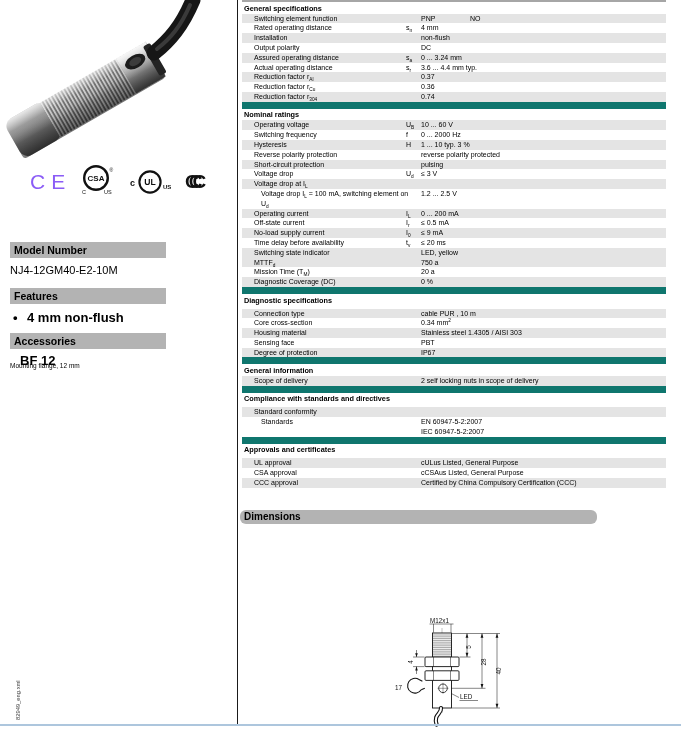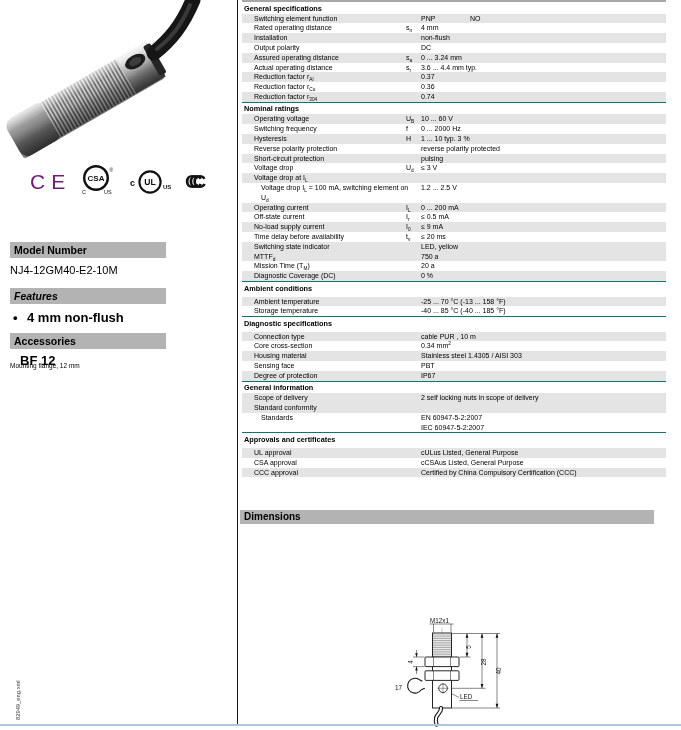--- a/index.html
+++ b/index.html
@@ -2,51 +2,51 @@
 <html><head>
 <meta charset="utf-8">
 <style>
   html,body{margin:0;padding:0;background:#fff;}
   #page{position:relative;width:681px;height:730px;background:#fff;overflow:hidden;
         font-family:"Liberation Sans",sans-serif;color:#000;
         --bar:#b3b3b3;--stripe:#e4e4e4;--blue:#adc6dd;}
   
   .photo-svg{position:absolute;left:4px;top:0;}
   .cert{position:absolute;}
-  .ce-text{font-size:21px;letter-spacing:6px;color:#701a75;font-weight:400;}
+  .ce-text{font-size:21px;letter-spacing:6px;color:#8b5cf6;font-weight:400;}
   .gray-bar{position:absolute;left:10px;width:156px;height:16px;background:var(--bar);
             font-weight:bold;font-size:10.5px;line-height:16px;padding-left:4px;box-sizing:border-box;}
   .model-value{position:absolute;left:10px;top:264px;font-weight:normal;font-size:11px;}
   .feature-row{position:absolute;left:13px;top:310px;font-weight:bold;font-size:13px;}
   .feature-row .blt{display:inline-block;width:14px;}
   .acc-name{position:absolute;left:20px;top:353px;font-weight:bold;font-size:13px;}
   .acc-desc{position:absolute;left:10px;top:362px;font-size:6.5px;}
   .doc-code{position:absolute;left:15px;top:668px;height:52px;font-size:5.8px;color:#333;
             writing-mode:vertical-rl;transform:rotate(180deg);}
   .divider{position:absolute;left:237px;top:0;width:1px;height:725px;background:#1a1a1a;}
   .blue-rule{position:absolute;left:0;top:724px;width:681px;height:2.4px;background:var(--blue);}
   
   .spec-table{position:absolute;left:242px;top:0;width:424px;border-top:2.5px solid #a6a6a6;
               font-size:7px;line-height:9.8px;}
-  .sec-h{font-weight:bold;font-size:7.3px;line-height:9px;border-top:1px solid #0f766e;
+  .sec-h{font-weight:bold;font-size:7.3px;line-height:9px;border-top:7px solid #0f766e;
          padding:1.6px 0 1px 2px;}
   .spec-section:first-child .sec-h{border-top:none;}
   .spec-section.gap .sec-h{margin-bottom:3px;}
   .rows .row:nth-child(odd){background:var(--stripe);}
   .row{position:relative;padding-left:12px;min-height:9.8px;}
   .row.ind2{padding-left:19px;}
   .row.tall{min-height:19.6px;}
   .lab{display:inline-block;max-width:152px;vertical-align:top;}
   .sym{position:absolute;left:164px;top:0;}
   .val{position:absolute;left:179px;top:0;white-space:pre-line;max-width:242px;}
   .val2{position:absolute;left:228px;top:0;}
   sub,sup{font-size:.68em;line-height:0;}
   
-  .dim-bar{position:absolute;left:240px;top:510px;width:414px;height:13.5px;background:var(--bar);
-           font-weight:bold;font-size:10px;line-height:13.5px;padding-left:4px;box-sizing:border-box;}
+  .dim-bar{position:absolute;left:240px;top:510px;width:357px;height:13.5px;background:var(--bar);
+           font-weight:bold;font-size:10px;line-height:13.5px;padding-left:4px;box-sizing:border-box;border-radius:6px;}
   .dim-svg{position:absolute;left:386px;top:606px;}
   .dim-svg text{font-family:"Liberation Sans",sans-serif;font-size:6.3px;fill:#111;}
 </style>
 </head>
 <body>
 
 <div id="page" style="--bar: #b3b3b3; --stripe: #e4e4e4; --blue: #adc6dd;">
 
   <svg class="photo-svg" width="208" height="164" viewBox="0 0 208 164">
     <defs>
@@ -100,21 +100,21 @@
     <text x="36" y="19.5" font-size="6" font-weight="bold" fill="#111">US</text>
   </svg>
 
   <svg class="cert" style="left:184px;top:169px;" width="34" height="24" viewBox="0 0 34 24">
     <text x="1" y="18.5" font-size="19" font-weight="bold" fill="#111" letter-spacing="-10">CCC</text>
   </svg>
 
   <div class="gray-bar" style="top:242px;">Model Number</div>
   <div class="model-value">NJ4-12GM40-E2-10M</div>
 
-  <div class="gray-bar" style="top:288px;font-style:italic;">Features</div>
+  <div class="gray-bar" style="top:288px;">Features</div>
   <div class="feature-row">
     <span class="blt">•</span><span>4 mm non-flush</span>
   </div>
 
   <div class="gray-bar" style="top:333px;">Accessories</div>
   <div class="acc-name">BF 12</div>
   <div class="acc-desc">Mounting flange, 12 mm</div>
 
   <div class="doc-code">82949_eng.xml</div>
 
@@ -154,43 +154,37 @@
         </div>
       </div>
       <div class="spec-section">
         <div class="rows">
           <div class="row"><span class="lab">MTTF<sub>d</sub></span><span class="val">750 a</span></div>
           <div class="row"><span class="lab">Mission Time (T<sub>M</sub>)</span><span class="val">20 a</span></div>
           <div class="row"><span class="lab">Diagnostic Coverage (DC)</span><span class="val">0 %</span></div>
         </div>
       </div>
       <div class="spec-section gap">
-        <div class="sec-h">Ambient conditions</div>
-        <div class="rows">
-          <div class="row"><span class="lab">Ambient temperature</span><span class="val">-25 ... 70 °C (-13 ... 158 °F)</span></div>
-          <div class="row"><span class="lab">Storage temperature</span><span class="val">-40 ... 85 °C (-40 ... 185 °F)</span></div>
-        </div>
-      </div>
-      <div class="spec-section gap">
         <div class="sec-h">Diagnostic specifications</div>
         <div class="rows">
           <div class="row"><span class="lab">Connection type</span><span class="val">cable PUR , 10 m</span></div>
           <div class="row"><span class="lab">Core cross-section</span><span class="val">0.34 mm<sup>2</sup></span></div>
           <div class="row"><span class="lab">Housing material</span><span class="val">Stainless steel 1.4305 / AISI 303</span></div>
           <div class="row"><span class="lab">Sensing face</span><span class="val">PBT</span></div>
           <div class="row"><span class="lab">Degree of protection</span><span class="val">IP67</span></div>
         </div>
       </div>
       <div class="spec-section">
         <div class="sec-h">General information</div>
         <div class="rows">
           <div class="row"><span class="lab">Scope of delivery</span><span class="val">2 self locking nuts in scope of delivery</span></div>
         </div>
       </div>
       <div class="spec-section gap">
+        <div class="sec-h">Compliance with standards and directives</div>
         <div class="rows">
           <div class="row"><span class="lab">Standard conformity</span></div>
           <div class="row ind2 tall"><span class="lab">Standards</span><span class="val">EN 60947-5-2:2007
 IEC 60947-5-2:2007</span></div>
         </div>
       </div>
       <div class="spec-section gap">
         <div class="sec-h">Approvals and certificates</div>
         <div class="rows">
           <div class="row"><span class="lab">UL approval</span><span class="val">cULus Listed, General Purpose</span></div>

